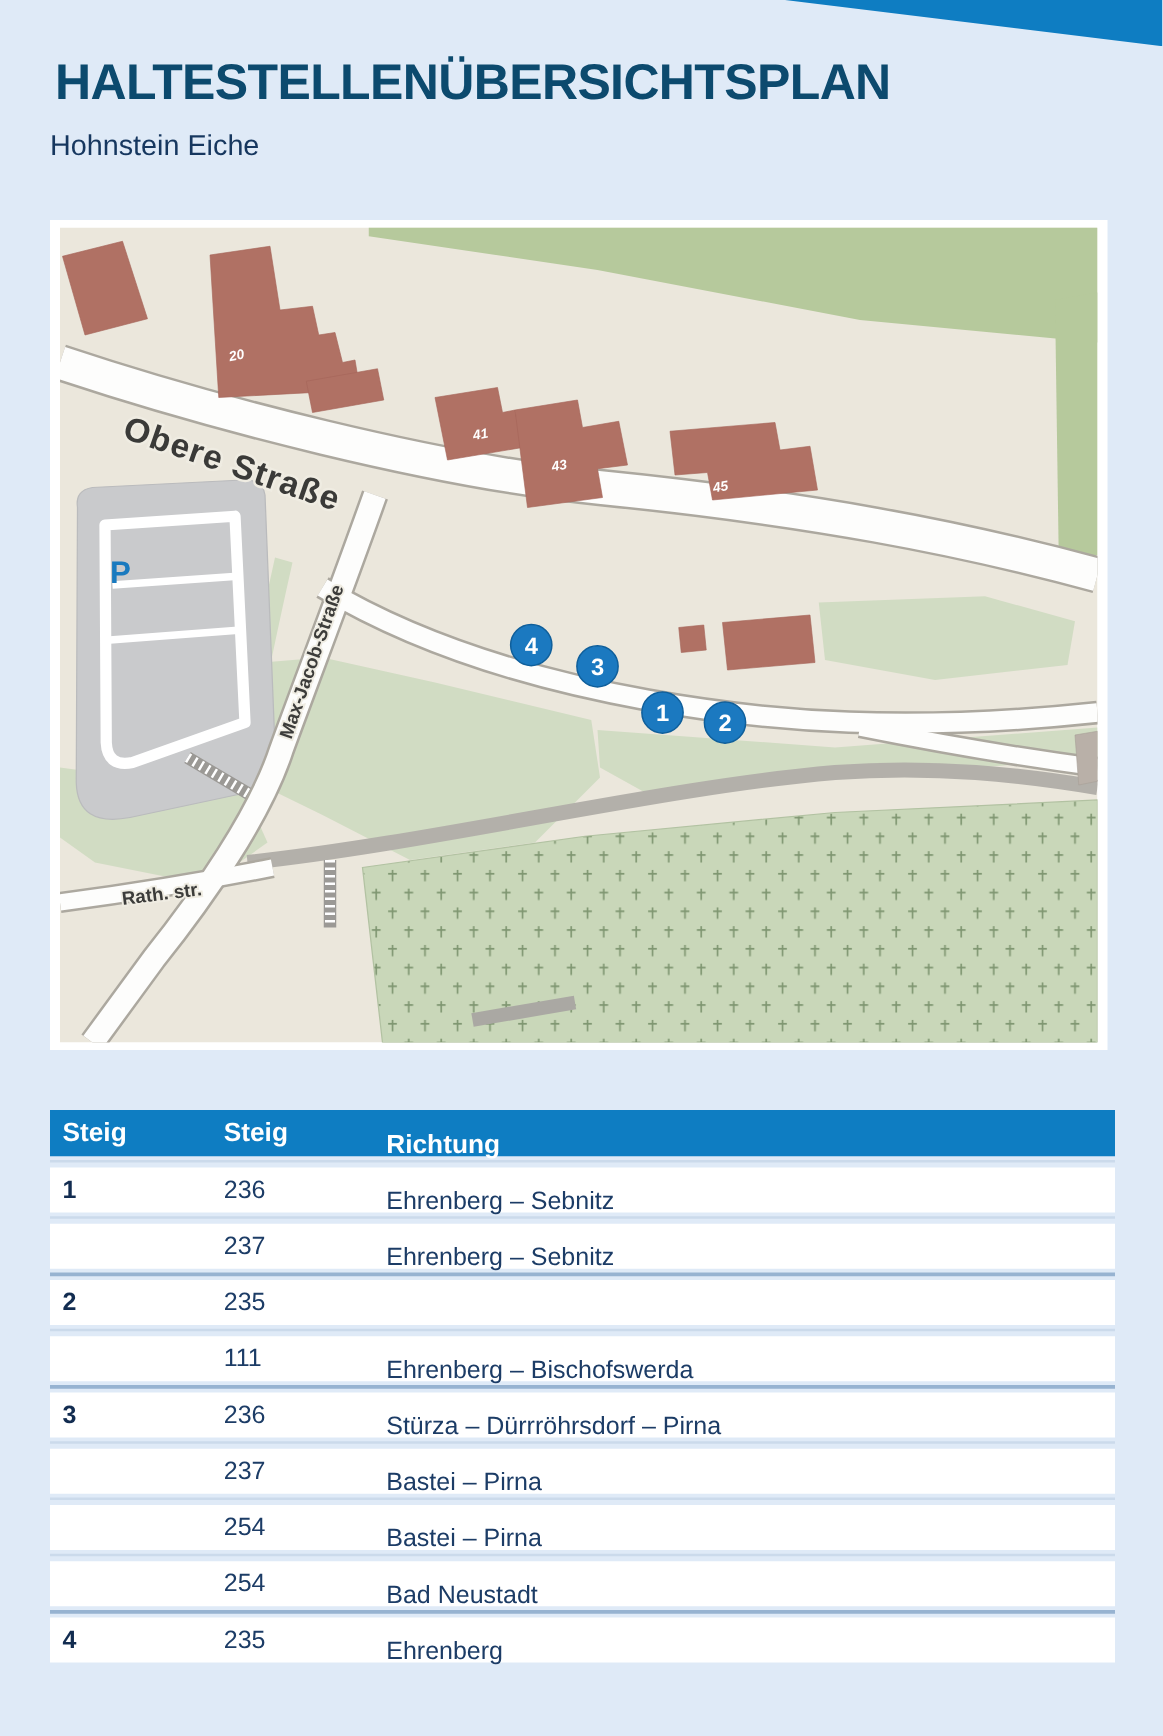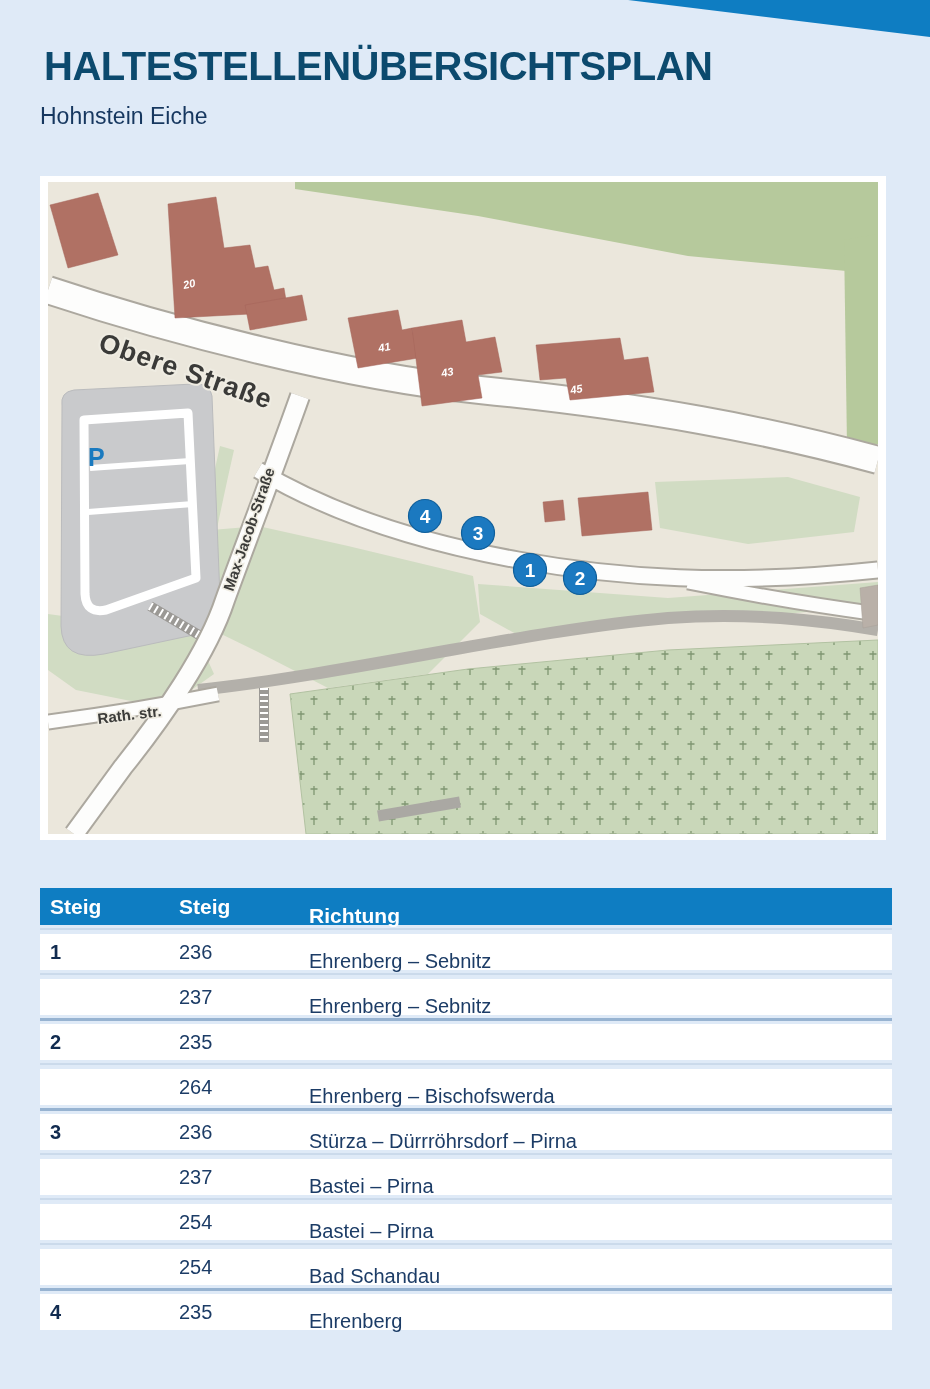--- a/index.html
+++ b/index.html
@@ -177,21 +177,21 @@
 
   <div class="gap strong"></div>
   <div class="row">
     <div class="c-steig">2</div>
     <div class="c-linie">235</div>
   </div>
 
   <div class="gap"></div>
   <div class="row">
     <div class="c-steig"></div>
-    <div class="c-linie">264</div>
+    <div class="c-linie">111</div>
     <div class="c-richtung">Ehrenberg – Bischofswerda</div>
   </div>
 
   <div class="gap strong"></div>
   <div class="row">
     <div class="c-steig">3</div>
     <div class="c-linie">236</div>
     <div class="c-richtung">Stürza – Dürrröhrsdorf – Pirna</div>
   </div>
 
@@ -206,21 +206,21 @@
   <div class="row">
     <div class="c-steig"></div>
     <div class="c-linie">254</div>
     <div class="c-richtung">Bastei – Pirna</div>
   </div>
 
   <div class="gap"></div>
   <div class="row">
     <div class="c-steig"></div>
     <div class="c-linie">254</div>
-    <div class="c-richtung">Bad Schandau</div>
+    <div class="c-richtung">Bad Neustadt</div>
   </div>
 
   <div class="gap strong"></div>
   <div class="row">
     <div class="c-steig">4</div>
     <div class="c-linie">235</div>
     <div class="c-richtung">Ehrenberg</div>
   </div>
 </div>
 

